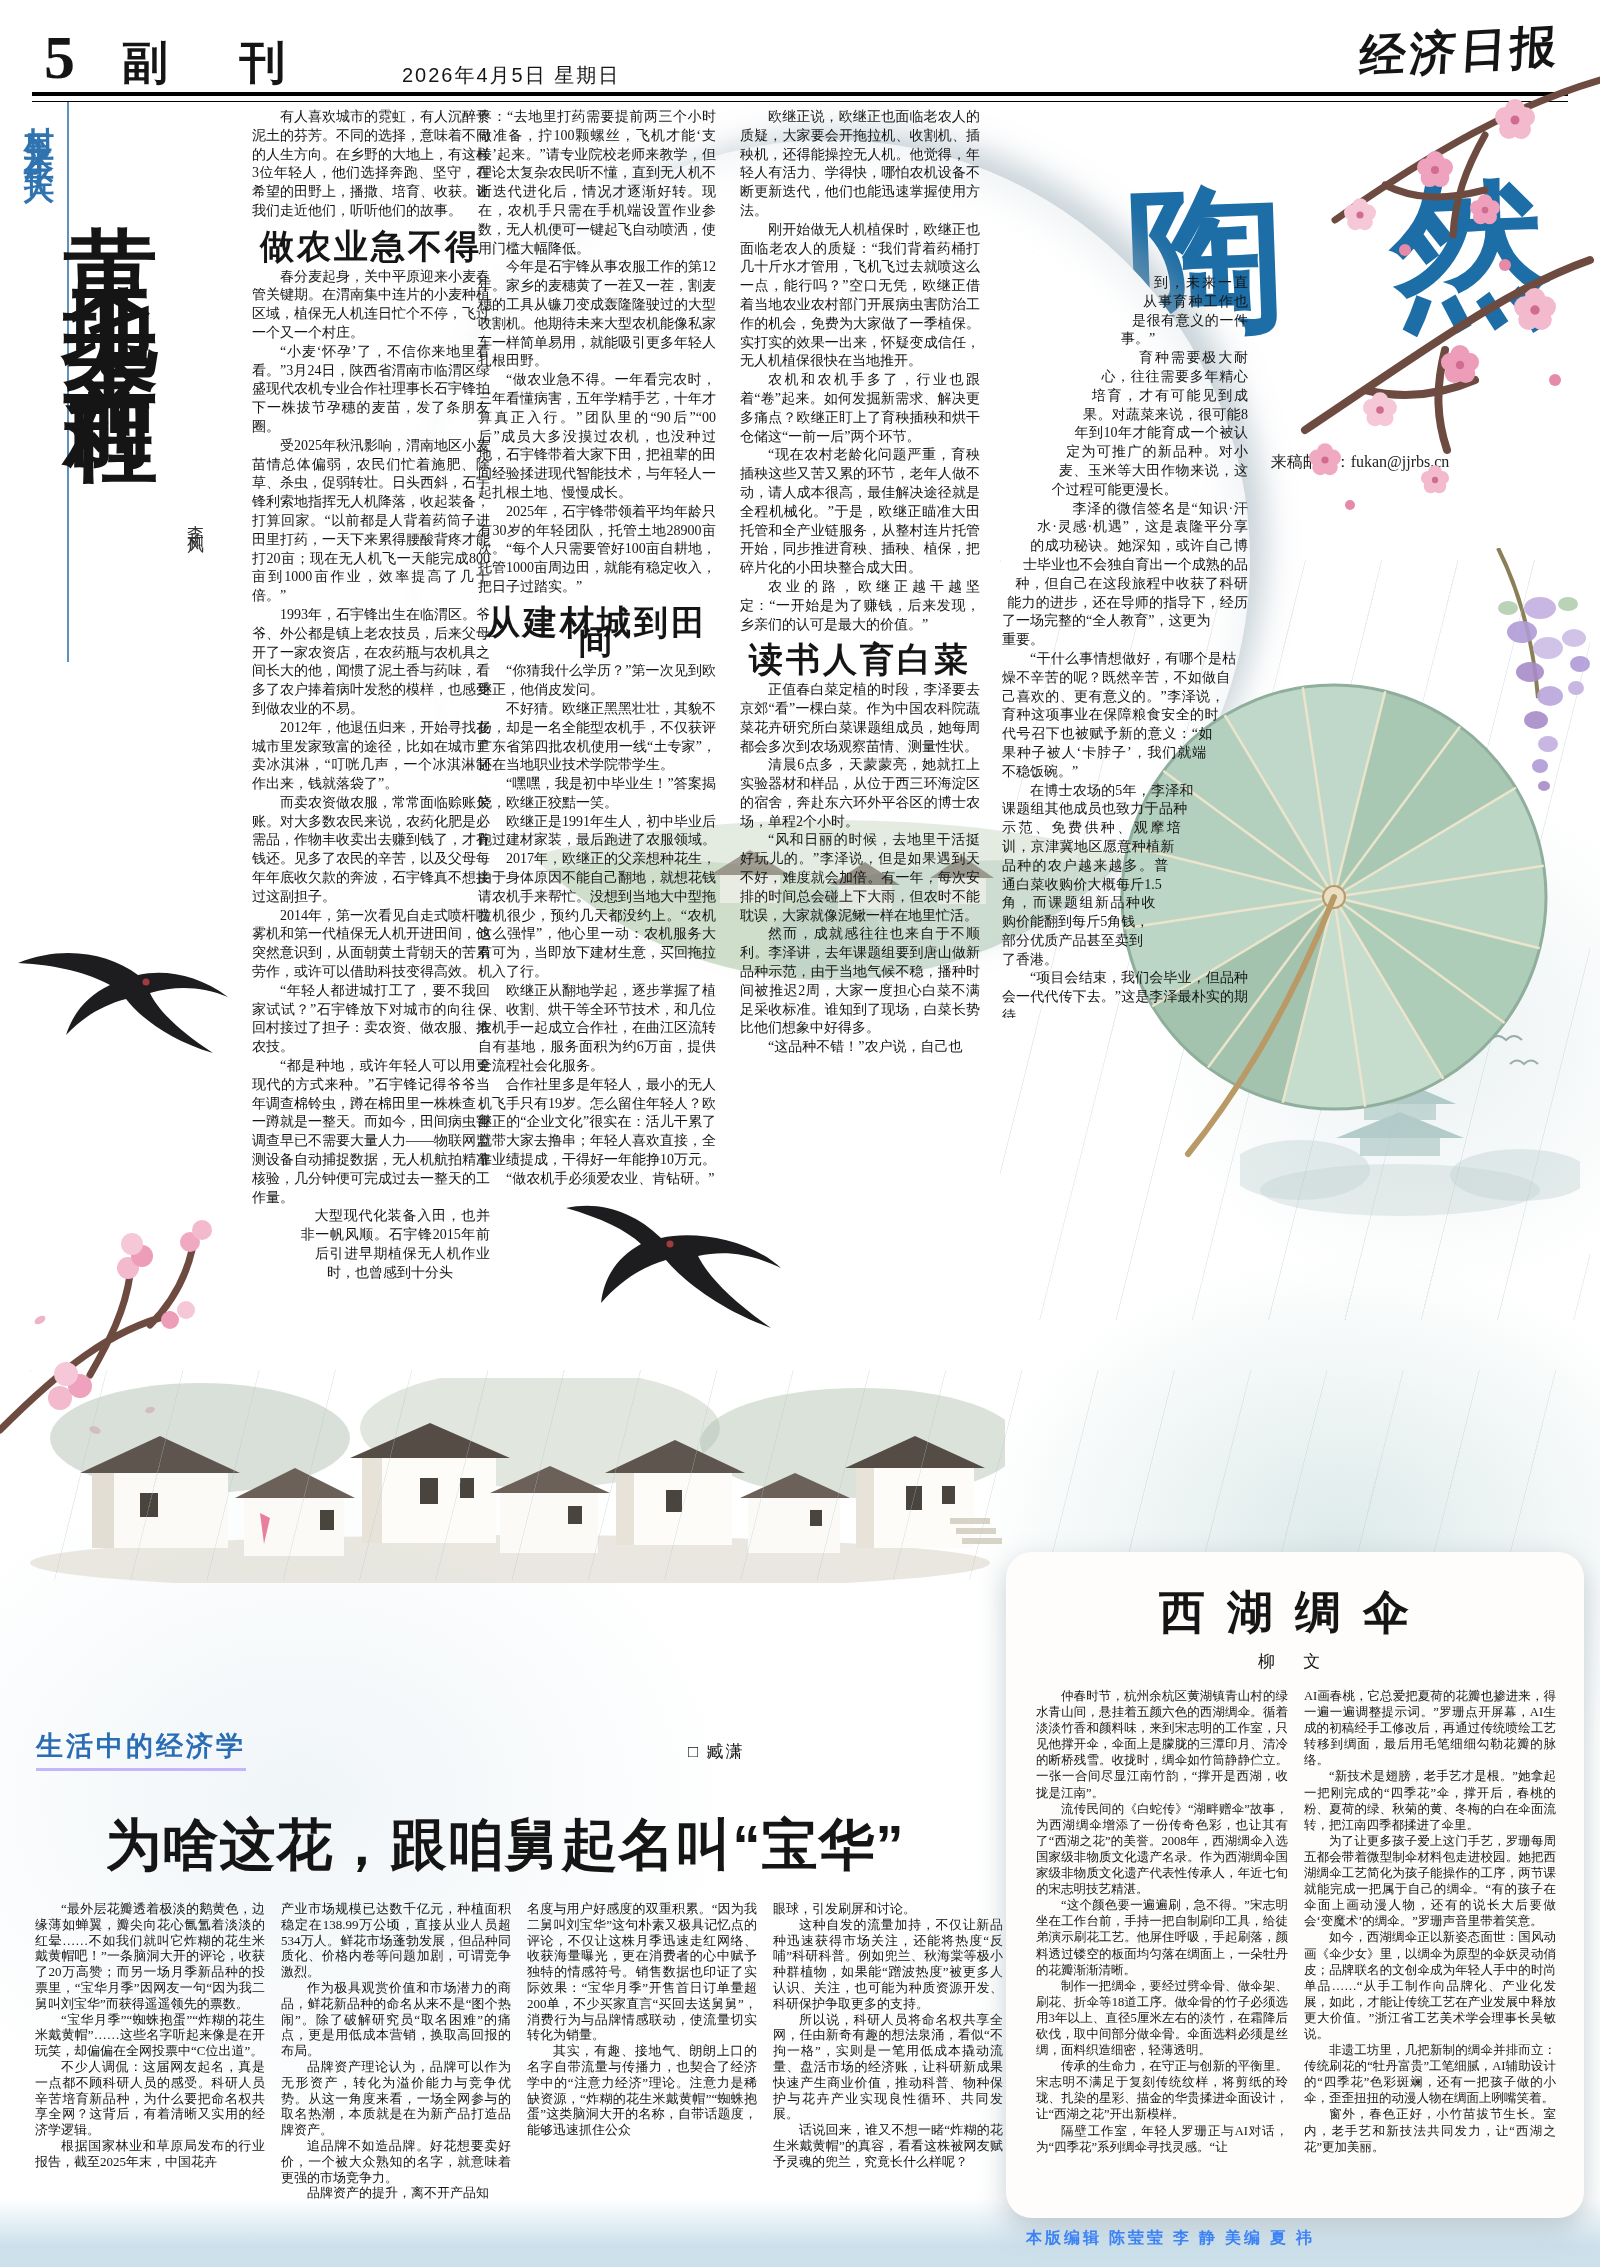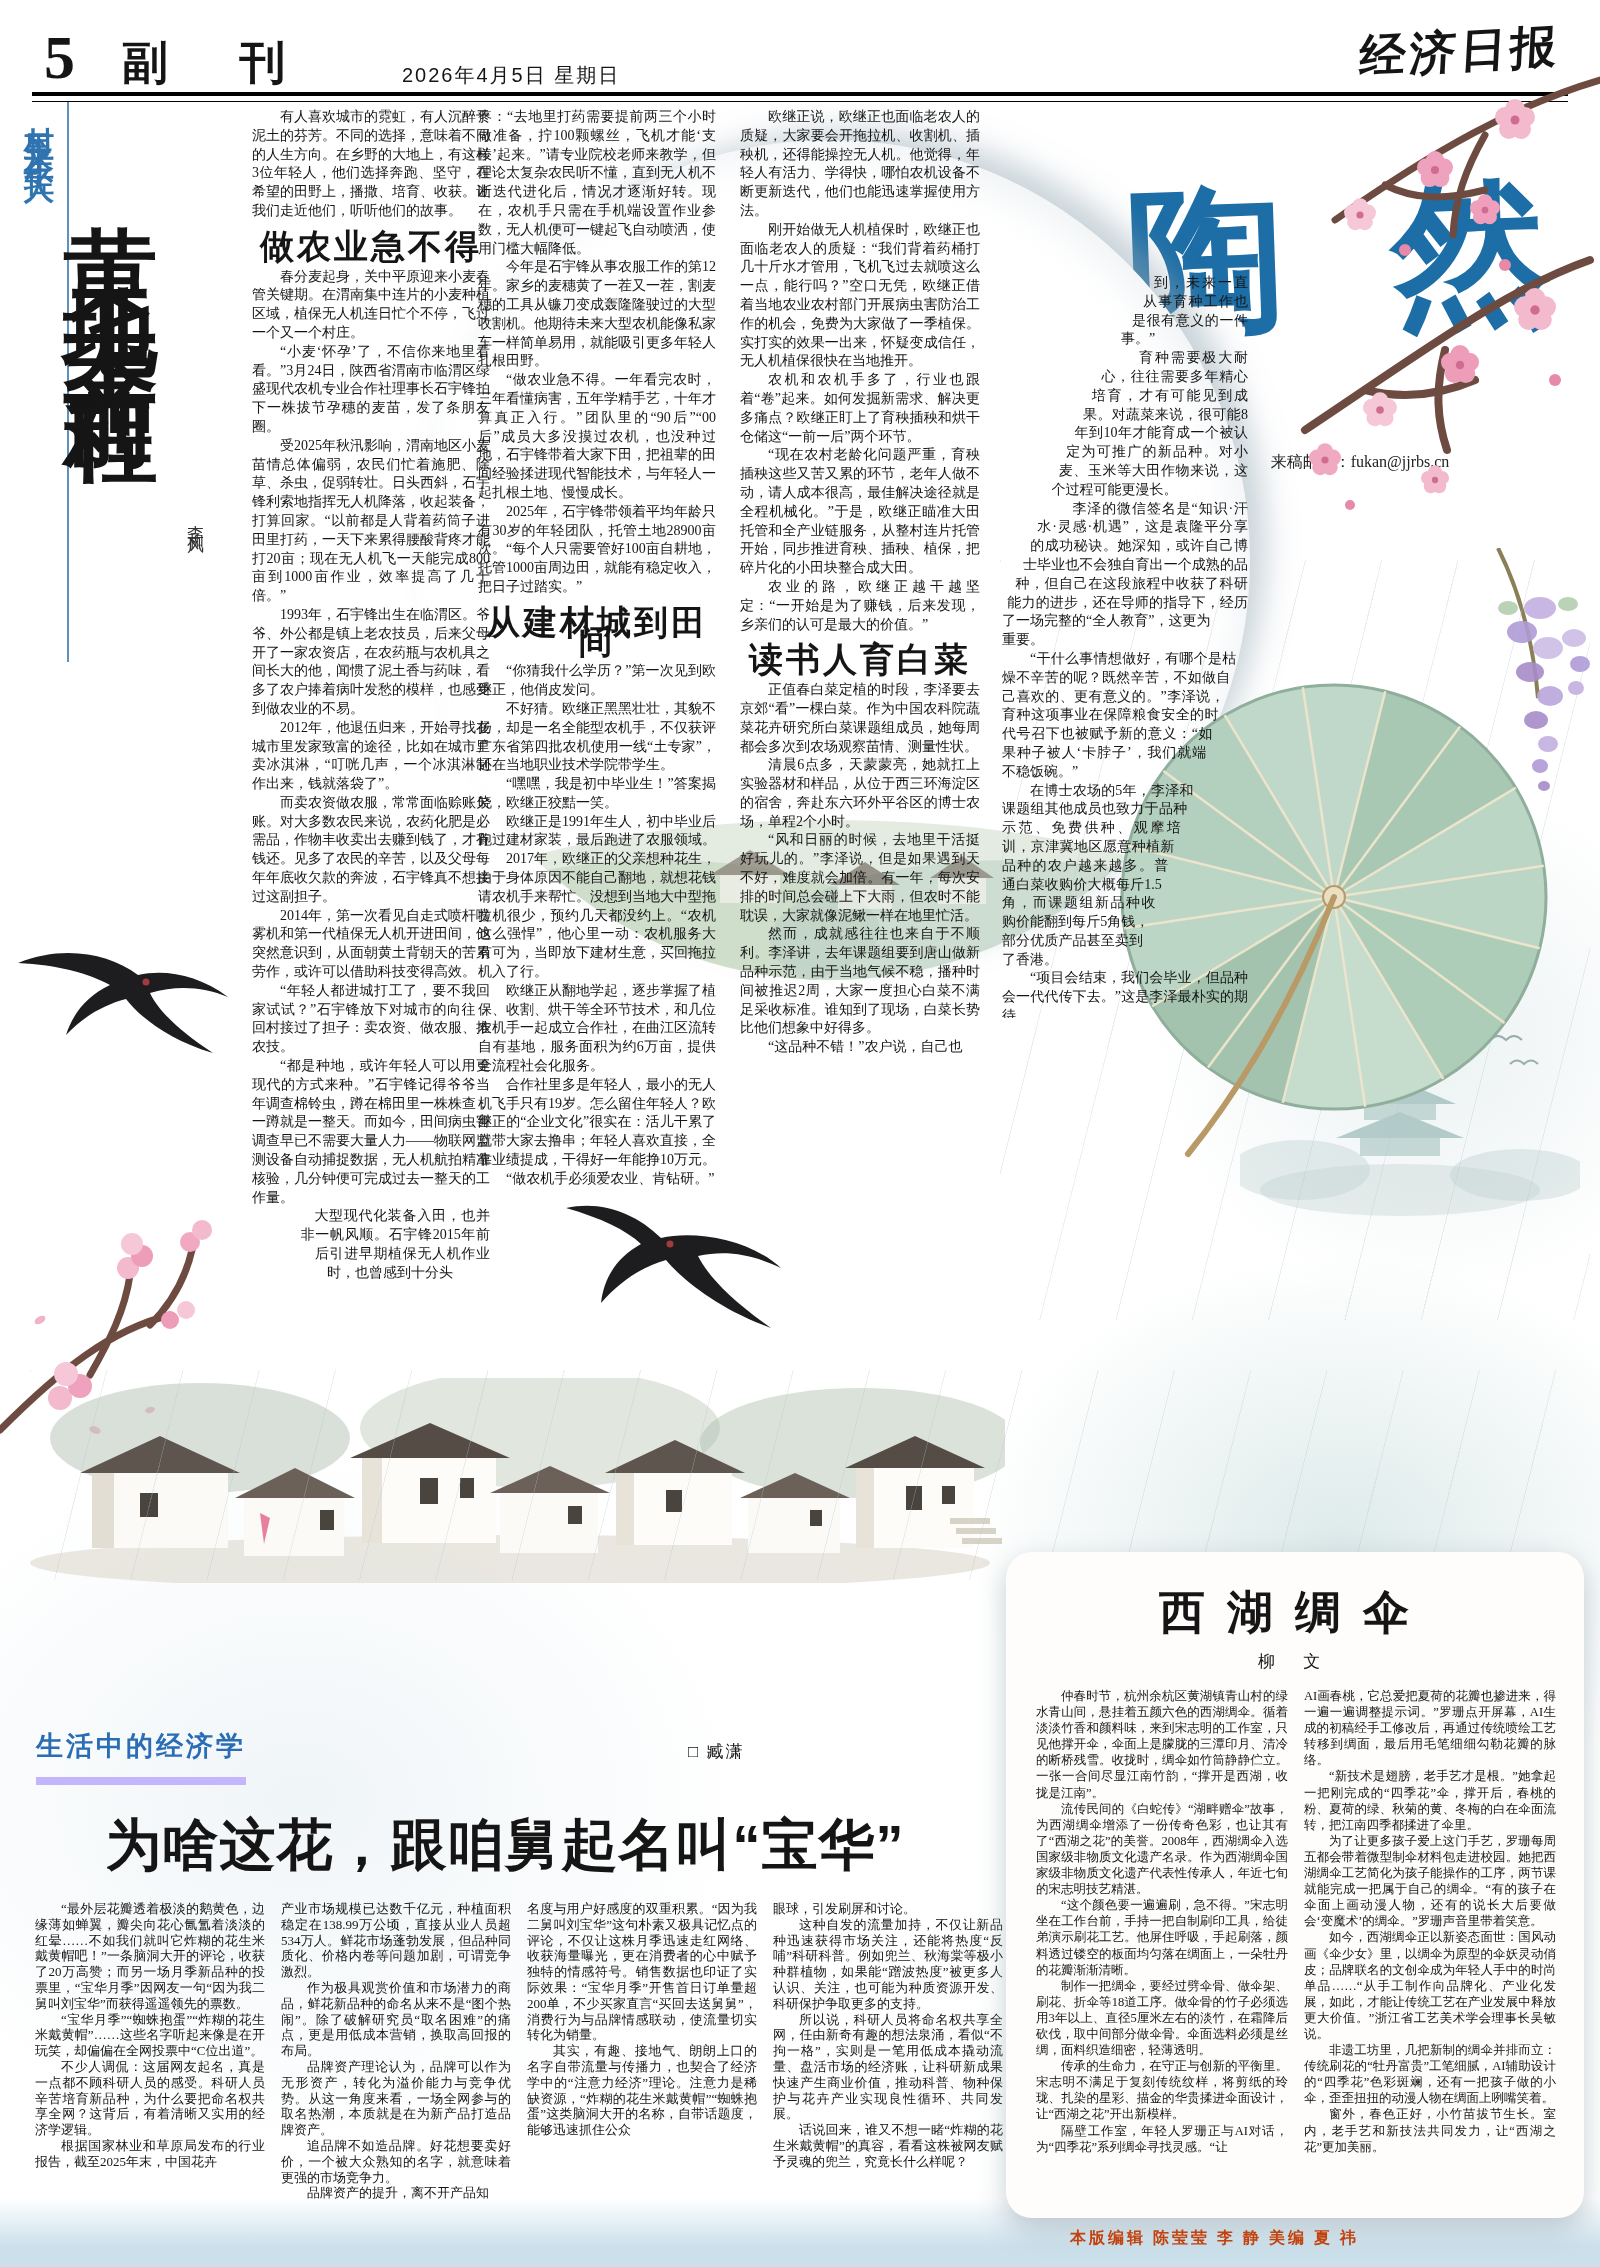--- a/index.html
+++ b/index.html
@@ -29,38 +29,38 @@
   .sec-h{font-family:"Liberation Sans","DejaVu Sans",sans-serif;font-size:34px;font-weight:bold;
          text-align:center;letter-spacing:3px;margin:16px 0 12px;}
   .fl-blossom{float:left;width:112px;height:138px;
       shape-outside:polygon(0 0,18% 0,60% 45%,100% 100%,0 100%);}
   .fl-circle{float:left;width:152px;height:332px;
       shape-outside:polygon(0 0,152px 0,118px 58px,88px 116px,62px 174px,40px 232px,18px 290px,0 332px);}
   .fl-umbrella{float:right;width:118px;height:330px;
       shape-outside:polygon(100% 0,100% 100%,8% 100%,38% 68%,72% 32%);}
   
   .kicker{position:absolute;left:36px;top:1728px;font-size:27px;font-weight:bold;color:#2a6db5;
-          border-bottom:8px solid #c4b5fd;padding-bottom:13px;letter-spacing:3px;z-index:4;}
+          border-bottom:3px solid #c4b5fd;padding-bottom:4px;letter-spacing:3px;z-index:4;}
   .econ-byline{position:absolute;left:688px;top:1740px;font-size:17px;z-index:4;letter-spacing:2px;}
   .econ-title{position:absolute;left:40px;top:1808px;width:930px;text-align:center;z-index:4;
               font-family:"Liberation Sans","DejaVu Sans",sans-serif;font-size:56px;font-weight:900;letter-spacing:1px;}
   .econ-col{position:absolute;top:1901px;width:230px;height:362px;overflow:hidden;
             font-size:13px;line-height:15.8px;text-align:justify;z-index:4;}
   
   .card{position:absolute;left:1006px;top:1552px;width:578px;height:666px;background:#fffdfb;border-radius:26px;
         box-shadow:0 10px 28px rgba(105,128,140,.38);z-index:5;}
   .card-title{position:absolute;left:0;top:30px;width:100%;text-align:center;font-size:46px;font-weight:900;letter-spacing:22px;}
   .card-author{position:absolute;left:0;top:98px;width:100%;text-align:center;font-size:17px;letter-spacing:12px;}
   .card-col{position:absolute;top:136px;width:252px;height:508px;overflow:hidden;
             font-size:12.5px;line-height:16.1px;text-align:justify;}
   .card-col.c1{left:30px;} .card-col.c2{left:298px;}
   
   .footer-wash{position:absolute;left:0;top:2198px;width:1600px;height:69px;z-index:3;
         background:linear-gradient(180deg,rgba(214,232,241,0) 0%,rgba(187,214,229,.75) 70%);}
-  .credits{position:absolute;left:1026px;top:2228px;font-size:16px;font-weight:bold;letter-spacing:3px;color:#c2410c;z-index:6;margin-left:44px;}
+  .credits{position:absolute;left:1026px;top:2228px;font-size:16px;font-weight:bold;letter-spacing:3px;color:#3b82f6;z-index:6;}
   
   .decor{position:absolute;z-index:1;}
   .moon{position:absolute;left:410px;top:140px;width:840px;height:840px;border-radius:50%;background:#ffffff;z-index:2;
         box-shadow:22px -16px 30px -6px rgba(150,170,182,.5), inset -12px 14px 34px rgba(175,195,205,.18);overflow:hidden;}
   .rain{position:absolute;z-index:2;pointer-events:none;
         background:repeating-linear-gradient(104deg,rgba(176,196,206,.28) 0 1px,transparent 1px 74px);}
   .wash{position:absolute;z-index:0;border-radius:50%;}
   .umbrella-wrap{position:absolute;left:1096px;top:662px;z-index:3;}
 </style>
 </head>

